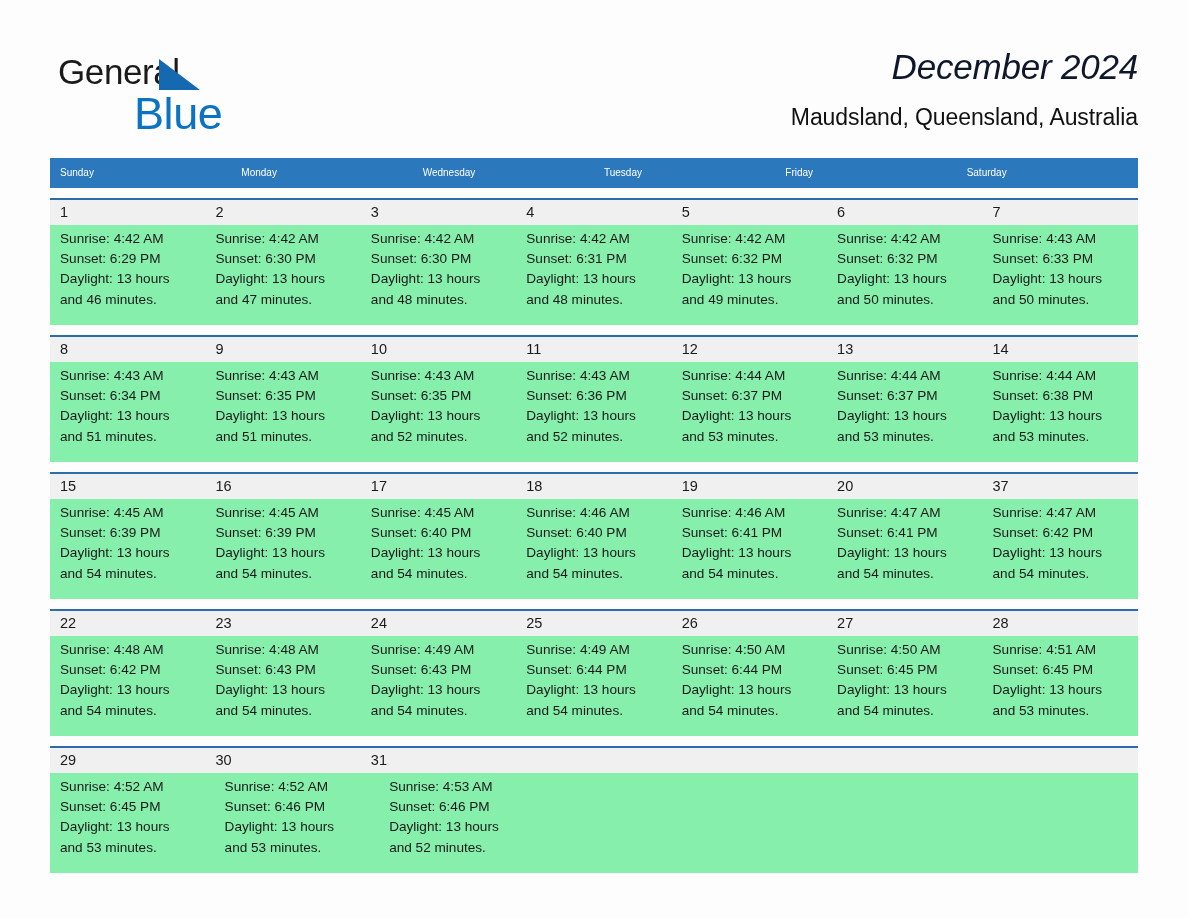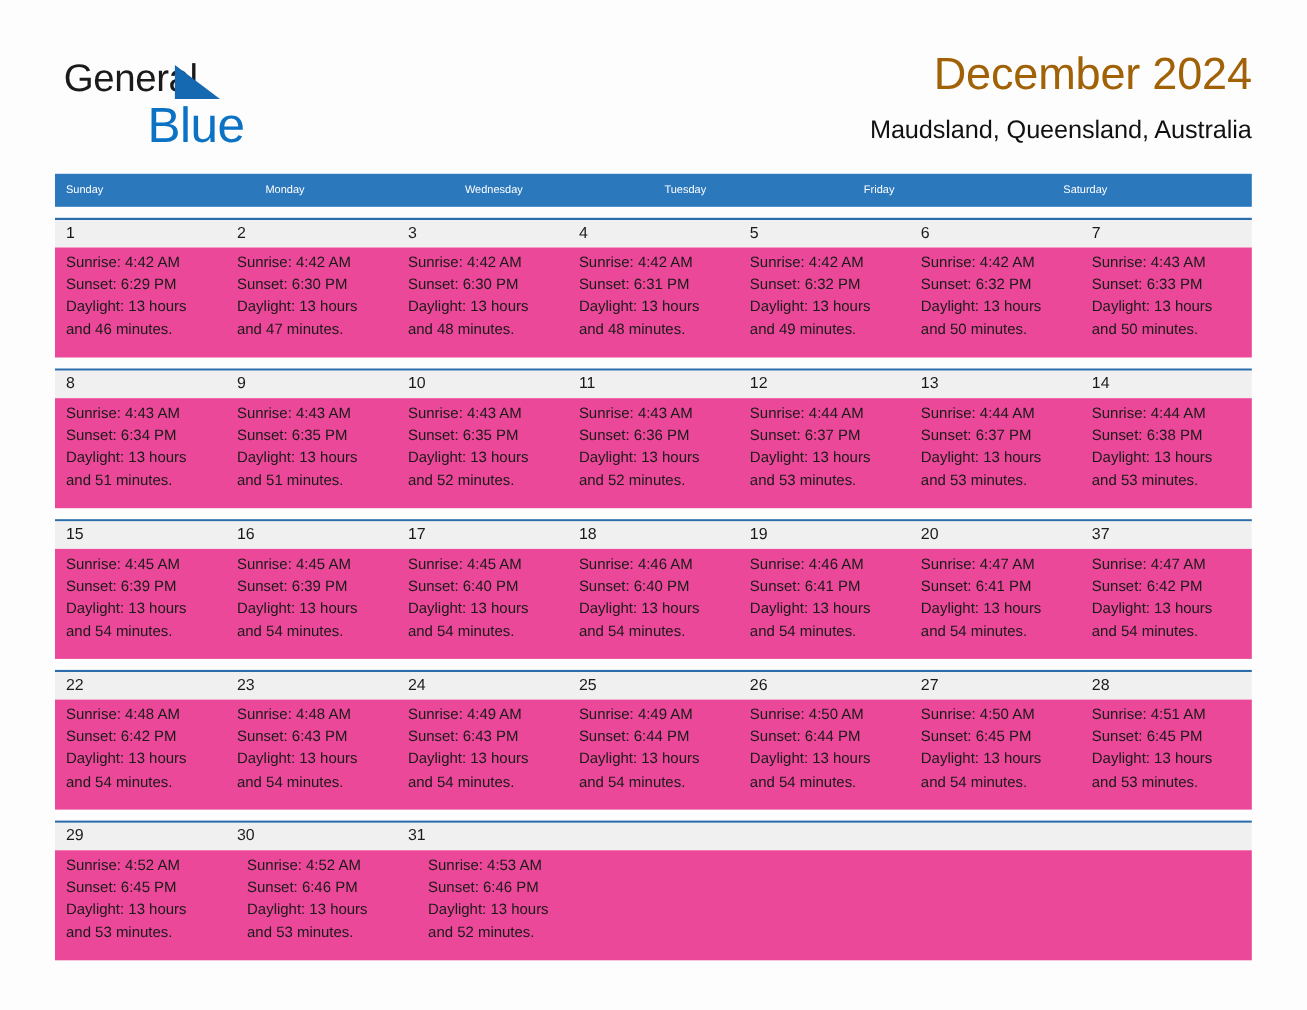--- a/index.html
+++ b/index.html
@@ -64,25 +64,26 @@
   }
 
   .title-block {
     position: absolute;
     right: 0;
     top: 0;
     text-align: right;
     width: 700px;
   }
   .month-title {
-    font-size: 41px;
-    color: #a16207;
+    font-size: 35px;
+    color: #0f172a;
     font-weight: 400;
     line-height: 50px;
     letter-spacing: -0.2px;
+    font-style: italic;
   }
   .location {
     font-size: 23px;
     color: #111;
     font-weight: 400;
     line-height: 34px;
     margin-top: 8px;
     letter-spacing: -0.1px;
   }
 
@@ -125,21 +126,21 @@
   .date-cell {
     flex: 1 1 0;
     font-size: 14.5px;
     color: #1a1a1a;
     line-height: 25px;
     padding-left: 10px;
   }
   .info-strip {
     display: flex;
     width: 100%;
-    background: #ec4899;
+    background: #86efac;
     padding-top: 4px;
     height: 100px;
   }
   .info-cell {
     flex: 1 1 0;
     padding-left: 10px;
     padding-right: 6px;
   }
   .info-line {
     font-size: 13.6px;

